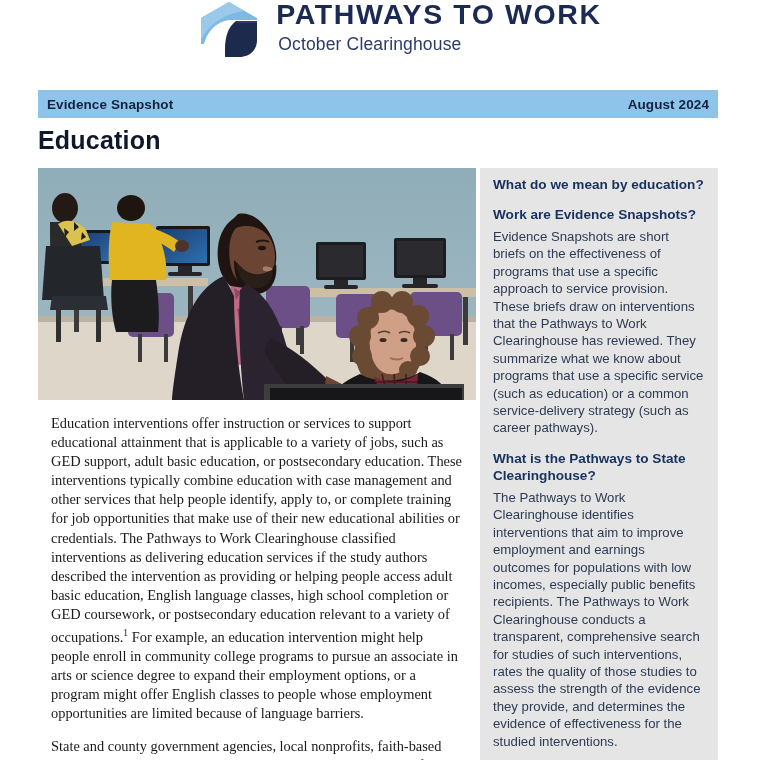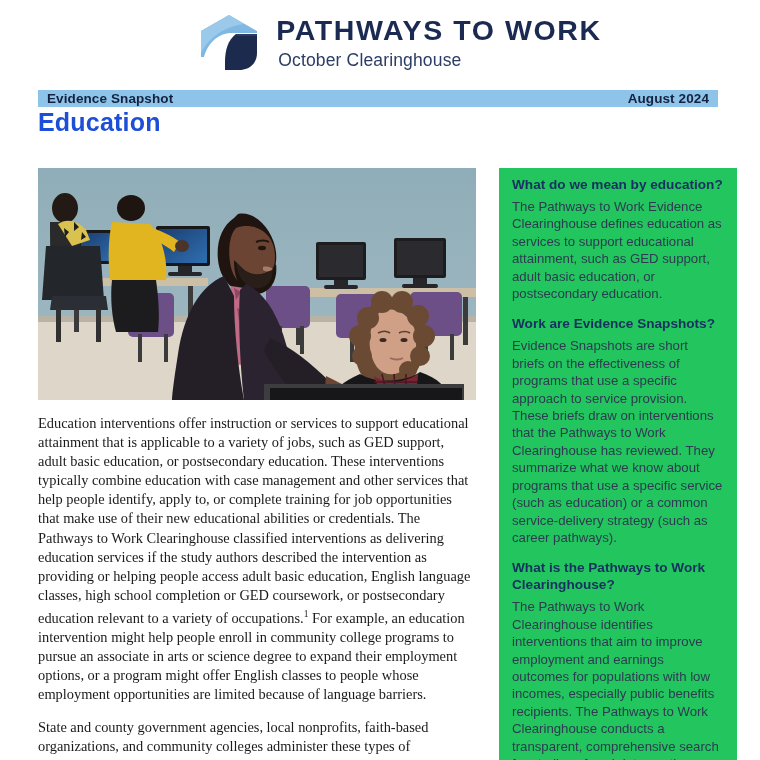--- a/index.html
+++ b/index.html
@@ -12,21 +12,21 @@
     height: 760px;
     overflow: hidden;
     font-family: "Liberation Sans", sans-serif;
     position: relative;
   }
 
   
   .masthead {
     height: 85px;
     display: flex;
-    align-items: center;
+    align-items: flex-start;
     justify-content: center;
     gap: 16px;
     padding-left: 40px;
   }
   .logo-mark {
     width: 62px;
     height: 60px;
     flex: 0 0 auto;
   }
   .wordmark {
@@ -49,43 +49,43 @@
     margin-top: 7px;
     margin-left: 2px;
   }
 
   
   .ribbon {
     position: absolute;
     left: 38px;
     top: 90px;
     width: 680px;
-    height: 17px;
+    height: 28px;
     background: #8ec4e9;
     display: flex;
     align-items: center;
     justify-content: space-between;
     box-sizing: border-box;
     padding: 0 9px;
   }
   .ribbon-left, .ribbon-right {
     font-size: 13.5px;
     font-weight: bold;
     color: #14213f;
     letter-spacing: 0.1px;
   }
 
   
   .section-title {
     position: absolute;
     left: 38px;
-    top: 108px;
+    top: 126px;
     font-size: 25px;
     font-weight: bold;
-    color: #1d4ed8;
+    color: #0f172a;
     letter-spacing: 0.2px;
   }
 
   
   .columns {
     position: absolute;
     left: 0;
     top: 168px;
     width: 760px;
     height: 592px;
@@ -109,34 +109,34 @@
     background: #8fa9b4;
   }
   .photo svg { display: block; }
 
   .body-par {
     font-family: "Liberation Serif", serif;
     font-size: 14.4px;
     line-height: 19.1px;
     color: #1a1a1a;
     text-align: left;
-    margin: 0;
+    margin: 13px;
   }
   .body-par.first { margin-top: 14px; }
   .body-par.second { margin-top: 14px; }
   .fn { font-size: 9.5px; vertical-align: super; }
 
   
   .col-side {
     position: absolute;
-    left: 499px;
+    left: 480px;
     top: 0;
     width: 238px;
     height: 592px;
-    background: #22c55e;
+    background: #e5e5e5;
     overflow: hidden;
     box-sizing: border-box;
     padding: 8px 14px 0 13px;
   }
   .side-h {
     font-size: 13.6px;
     font-weight: bold;
     color: #16315f;
     line-height: 17px;
     margin: 0 0 5px 0;
@@ -312,25 +312,24 @@
     </div>
 
     <p class="body-par first"><span>Education interventions offer instruction or services to support educational attainment that is applicable to a variety of jobs, such as GED support, adult basic education, or postsecondary education. These interventions typically combine education with case management and other services that help people identify, apply to, or complete training for job opportunities that make use of their new educational abilities or credentials. The Pathways to Work Clearinghouse classified interventions as delivering education services if the study authors described the intervention as providing or helping people access adult basic education, English language classes, high school completion or GED coursework, or postsecondary education relevant to a variety of occupations.</span><span class="fn">1</span><span> For example, an education intervention might help people enroll in community college programs to pursue an associate in arts or science degree to expand their employment options, or a program might offer English classes to people whose employment opportunities are limited because of language barriers.</span></p>
 
     <p class="body-par second">State and county government agencies, local nonprofits, faith-based organizations, and community colleges administer these types of interventions. The interventions typically begin by assessing the academic abilities of potential clients, either to determine eligibility for services or to</p>
   </div>
 
   <div class="col-side">
     <div>
       <div class="side-h">What do we mean by education?</div>
-      <p class="side-p">The Pathways to Work Evidence Clearinghouse defines education as services to support educational attainment, such as GED support, adult basic education, or postsecondary education.</p>
     </div>
     <div>
       <div class="side-h gap">Work are Evidence Snapshots?</div>
       <p class="side-p">Evidence Snapshots are short briefs on the effectiveness of programs that use a specific approach to service provision. These briefs draw on interventions that the Pathways to Work Clearinghouse has reviewed. They summarize what we know about programs that use a specific service (such as education) or a common service-delivery strategy (such as career pathways).</p>
     </div>
     <div>
-      <div class="side-h gap">What is the Pathways to Work Clearinghouse?</div>
+      <div class="side-h gap">What is the Pathways to State Clearinghouse?</div>
       <p class="side-p">The Pathways to Work Clearinghouse identifies interventions that aim to improve employment and earnings outcomes for populations with low incomes, especially public benefits recipients. The Pathways to Work Clearinghouse conducts a transparent, comprehensive search for studies of such interventions, rates the quality of those studies to assess the strength of the evidence they provide, and determines the evidence of effectiveness for the studied interventions.</p>
     </div>
 
   </div>
 </div>
 
 </body></html>

